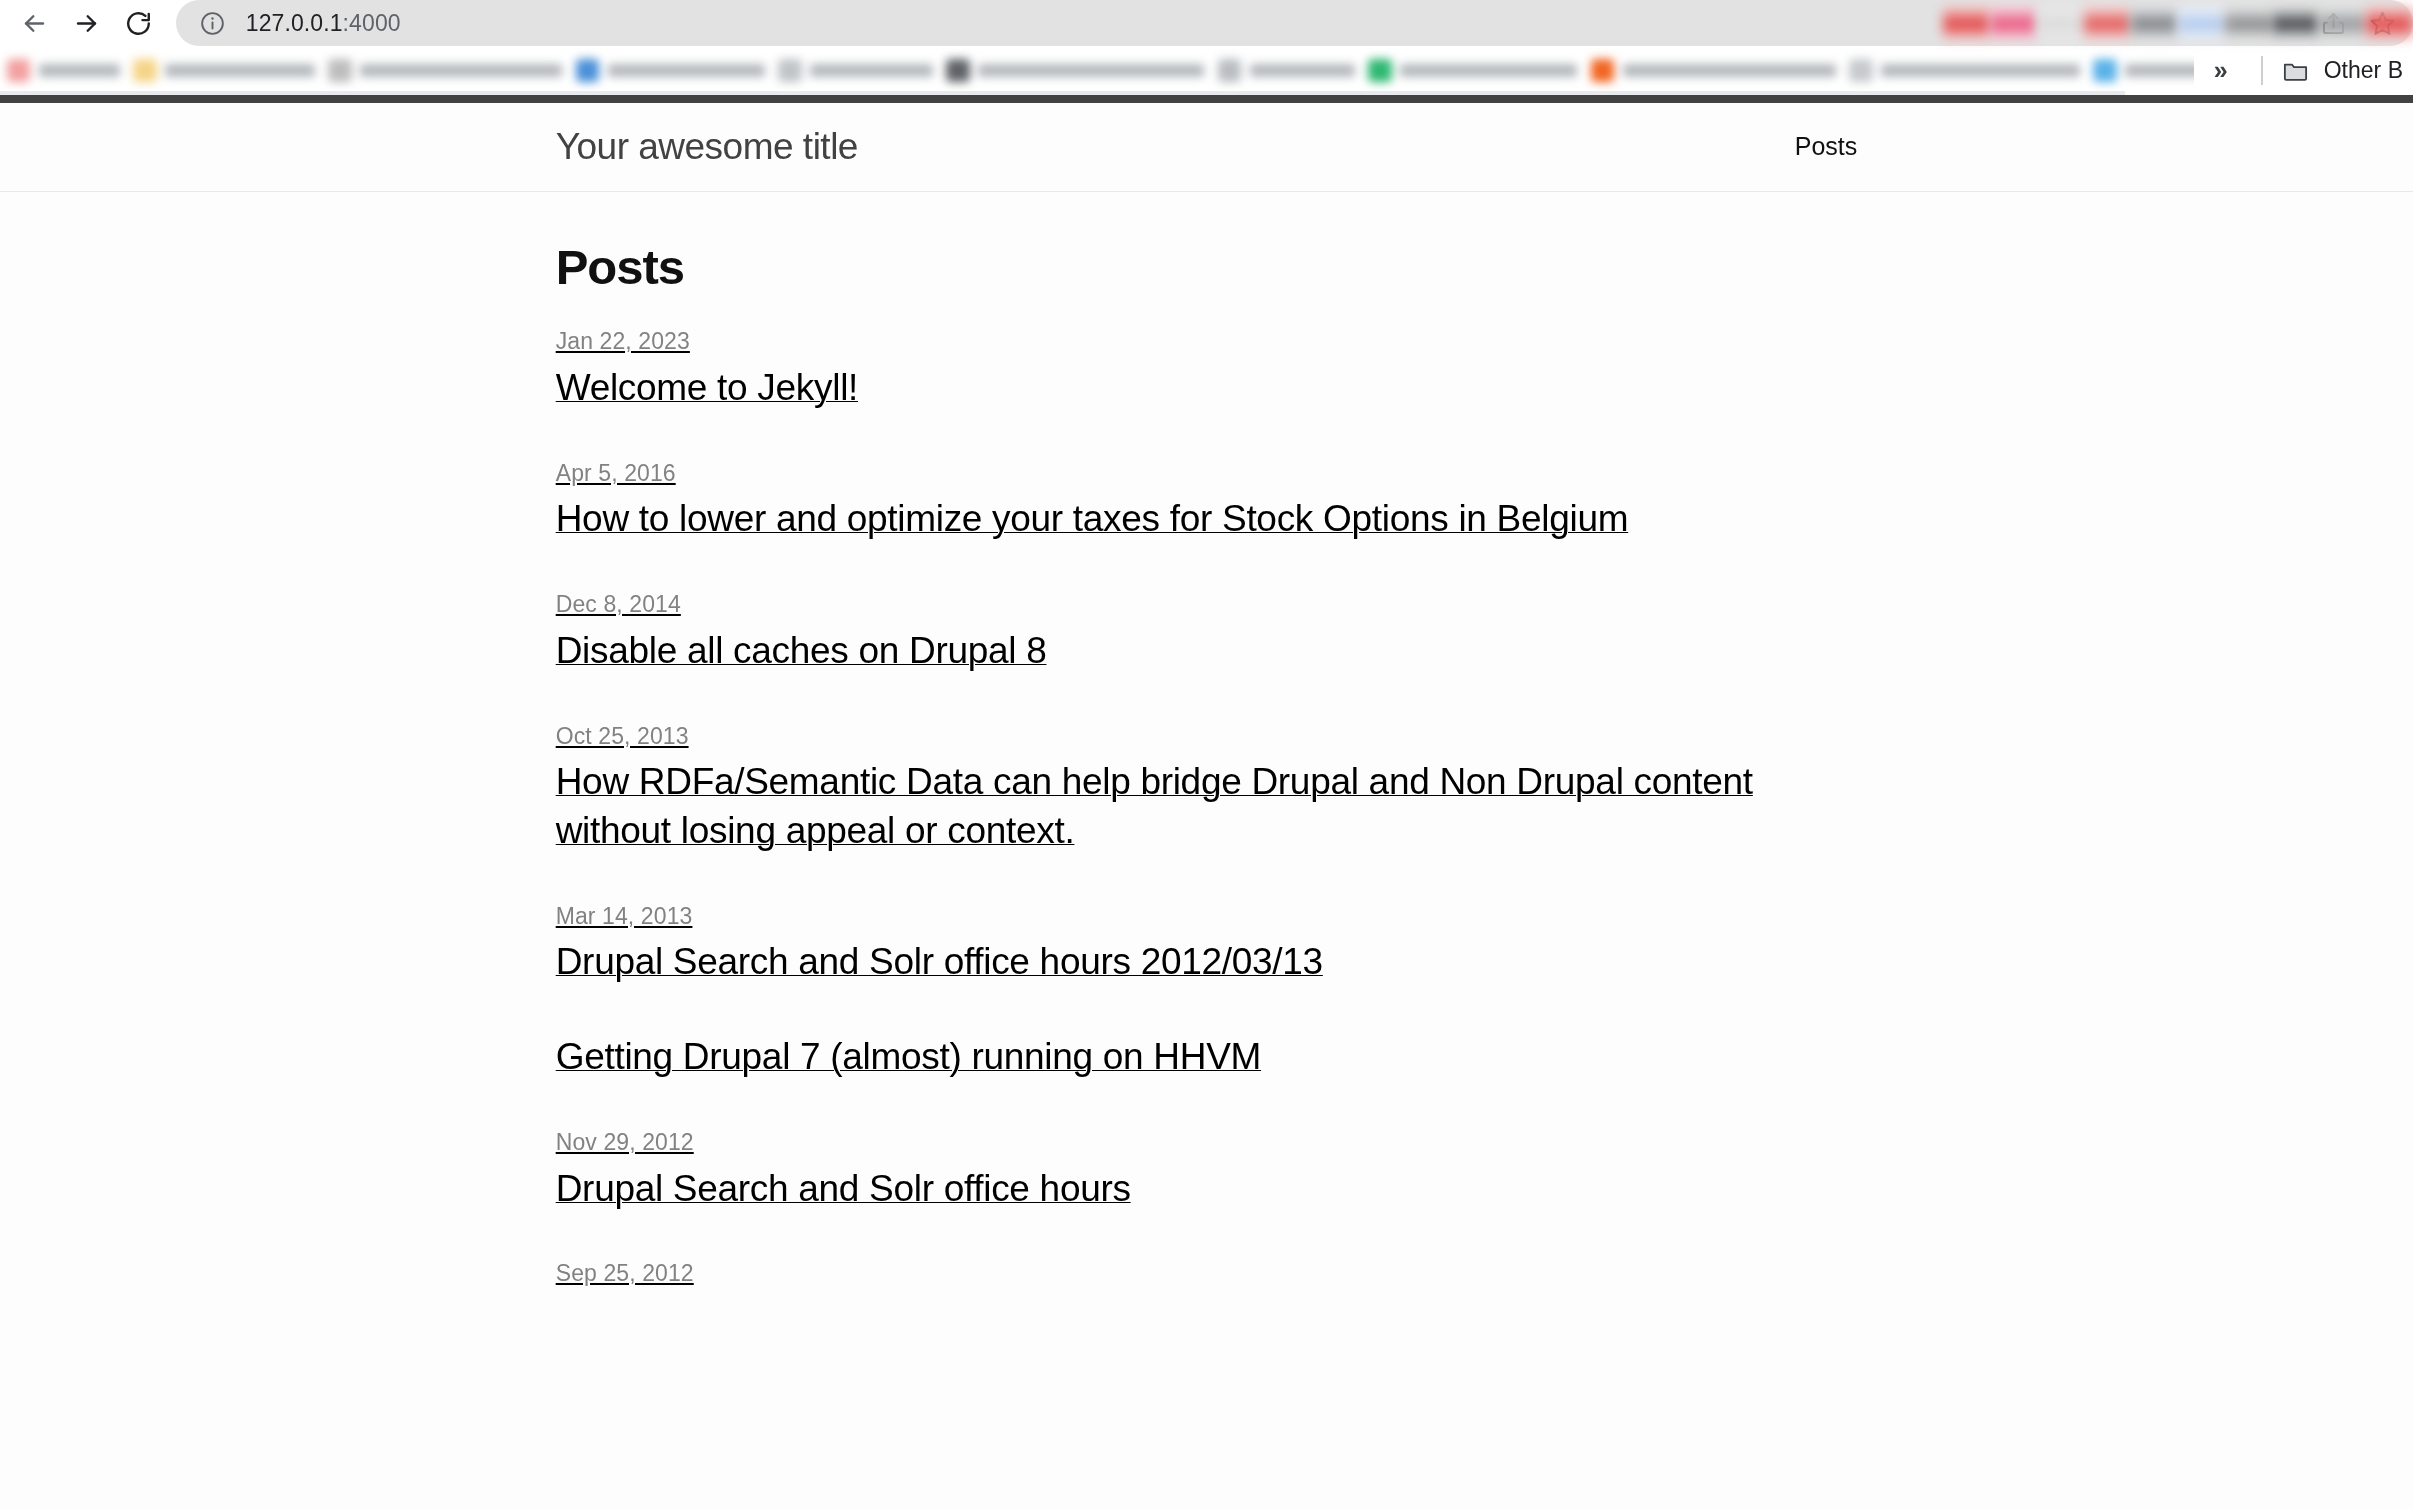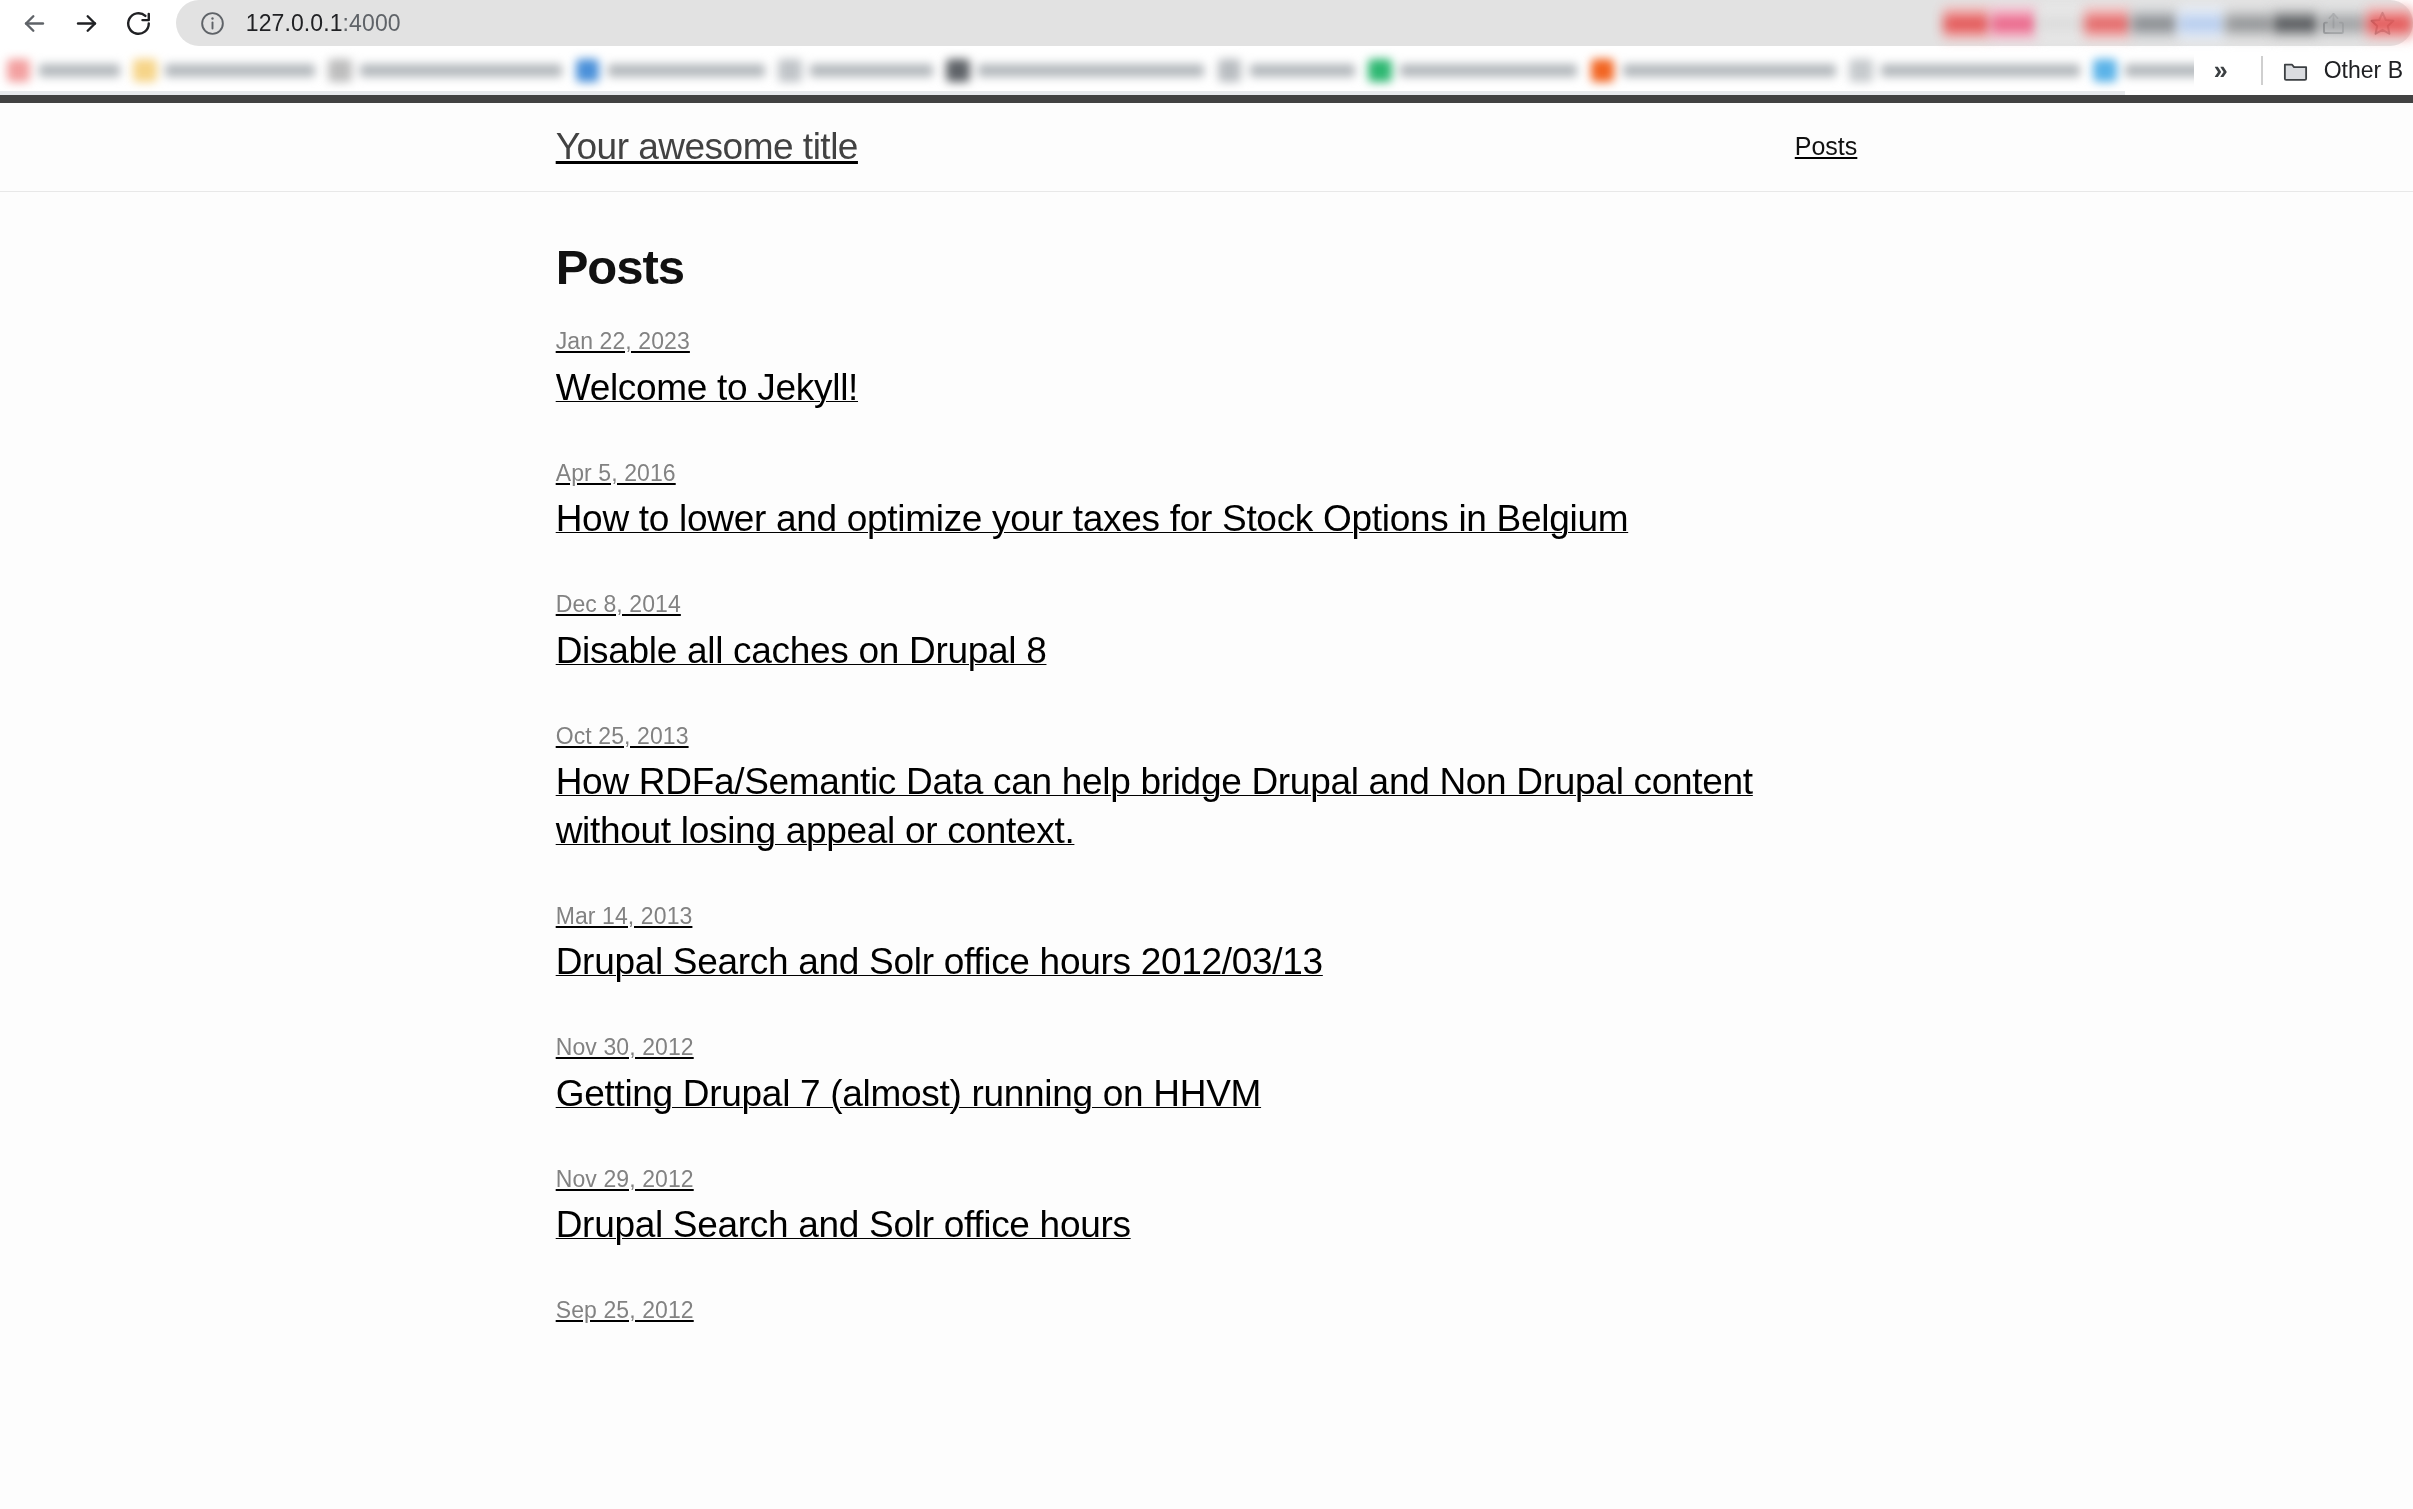--- a/index.html
+++ b/index.html
@@ -216,21 +216,20 @@
     position: relative;
   }
   .header-wrap {
     width: 1305px;
     margin: 0 auto;
     height: 87px;
     display: flex;
     align-items: center;
     justify-content: space-between;
     padding: 0 1.7px;
-    text-decoration: underline;
   }
   .site-title {
     font-size: 37px;
     font-weight: 300;
     color: #424242;
     letter-spacing: -0.5px;
     line-height: 1;
     text-decoration: none;
     white-space: nowrap;
   }
@@ -431,21 +430,21 @@
   </header>
 
   <main class="page-content">
     <h1 class="page-heading">Posts</h1>
     <ul class="post-list">
         <li class="post-item"><span class="post-meta">Jan 22, 2023</span><a class="post-link" href="#">Welcome to Jekyll!</a></li>
         <li class="post-item"><span class="post-meta">Apr 5, 2016</span><a class="post-link" href="#">How to lower and optimize your taxes for Stock Options in Belgium</a></li>
         <li class="post-item"><span class="post-meta">Dec 8, 2014</span><a class="post-link" href="#">Disable all caches on Drupal 8</a></li>
         <li class="post-item"><span class="post-meta">Oct 25, 2013</span><a class="post-link" href="#">How RDFa/Semantic Data can help bridge Drupal and Non Drupal content without losing appeal or context.</a></li>
         <li class="post-item"><span class="post-meta">Mar 14, 2013</span><a class="post-link" href="#">Drupal Search and Solr office hours 2012/03/13</a></li>
-        <li class="post-item"><span class="post-meta">Nov 30, 2012</span><a class="post-link" href="#">Getting Drupal 7 (almost) running on HHVM</a></li>
+        <li class="post-item"><a class="post-link" href="#">Getting Drupal 7 (almost) running on HHVM</a></li>
         <li class="post-item"><span class="post-meta">Nov 29, 2012</span><a class="post-link" href="#">Drupal Search and Solr office hours</a></li>
         <li class="post-item">
           <span class="post-meta">Sep 25, 2012</span>
         </li>
       </ul>
   </main>
 </div>
 
 
 </body></html>

